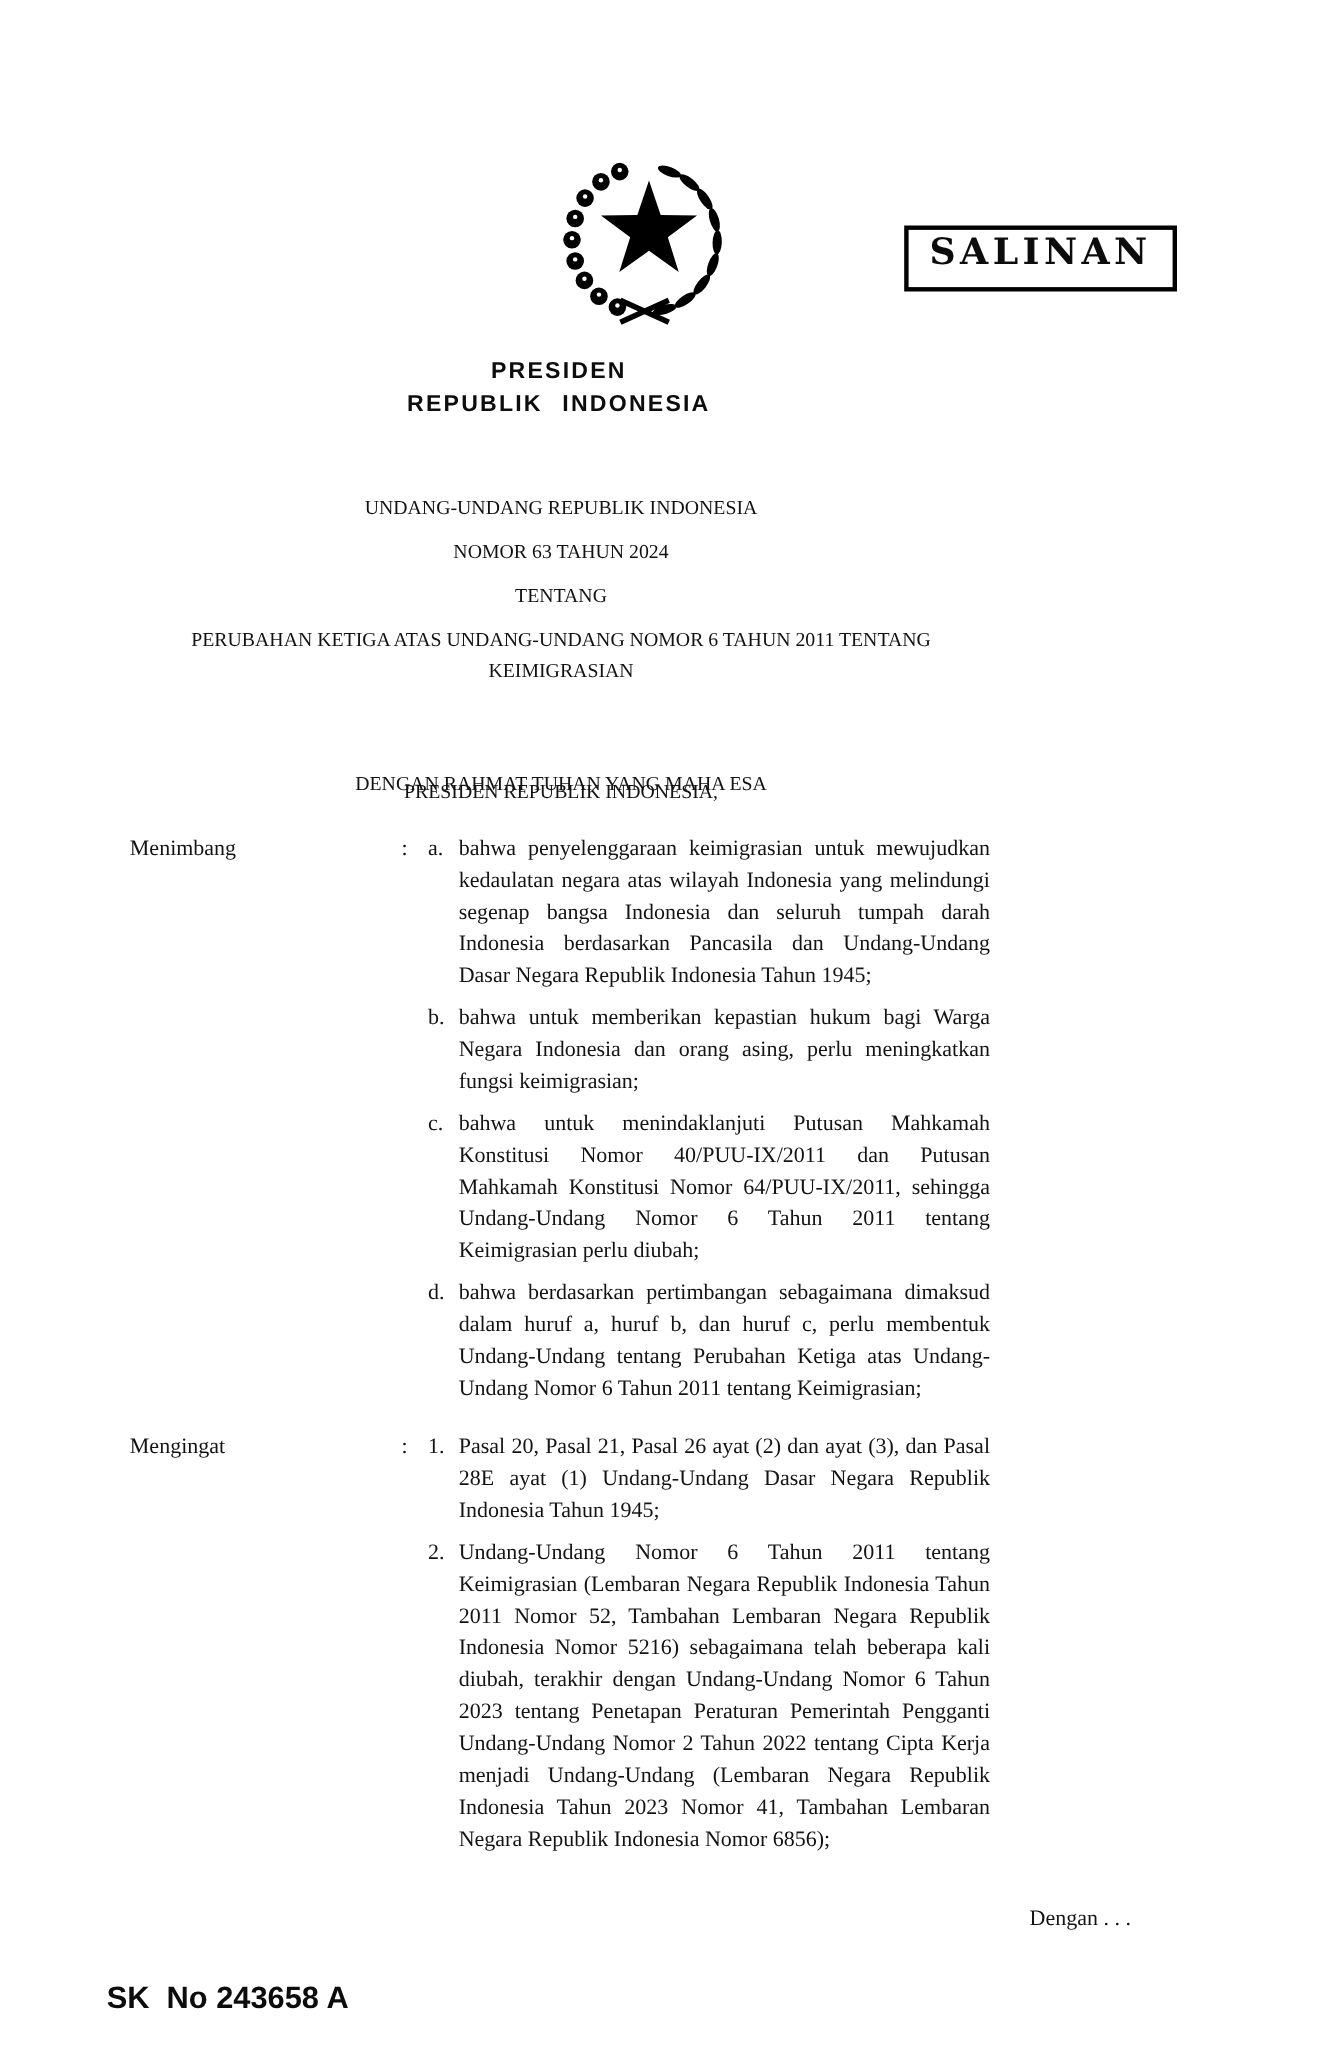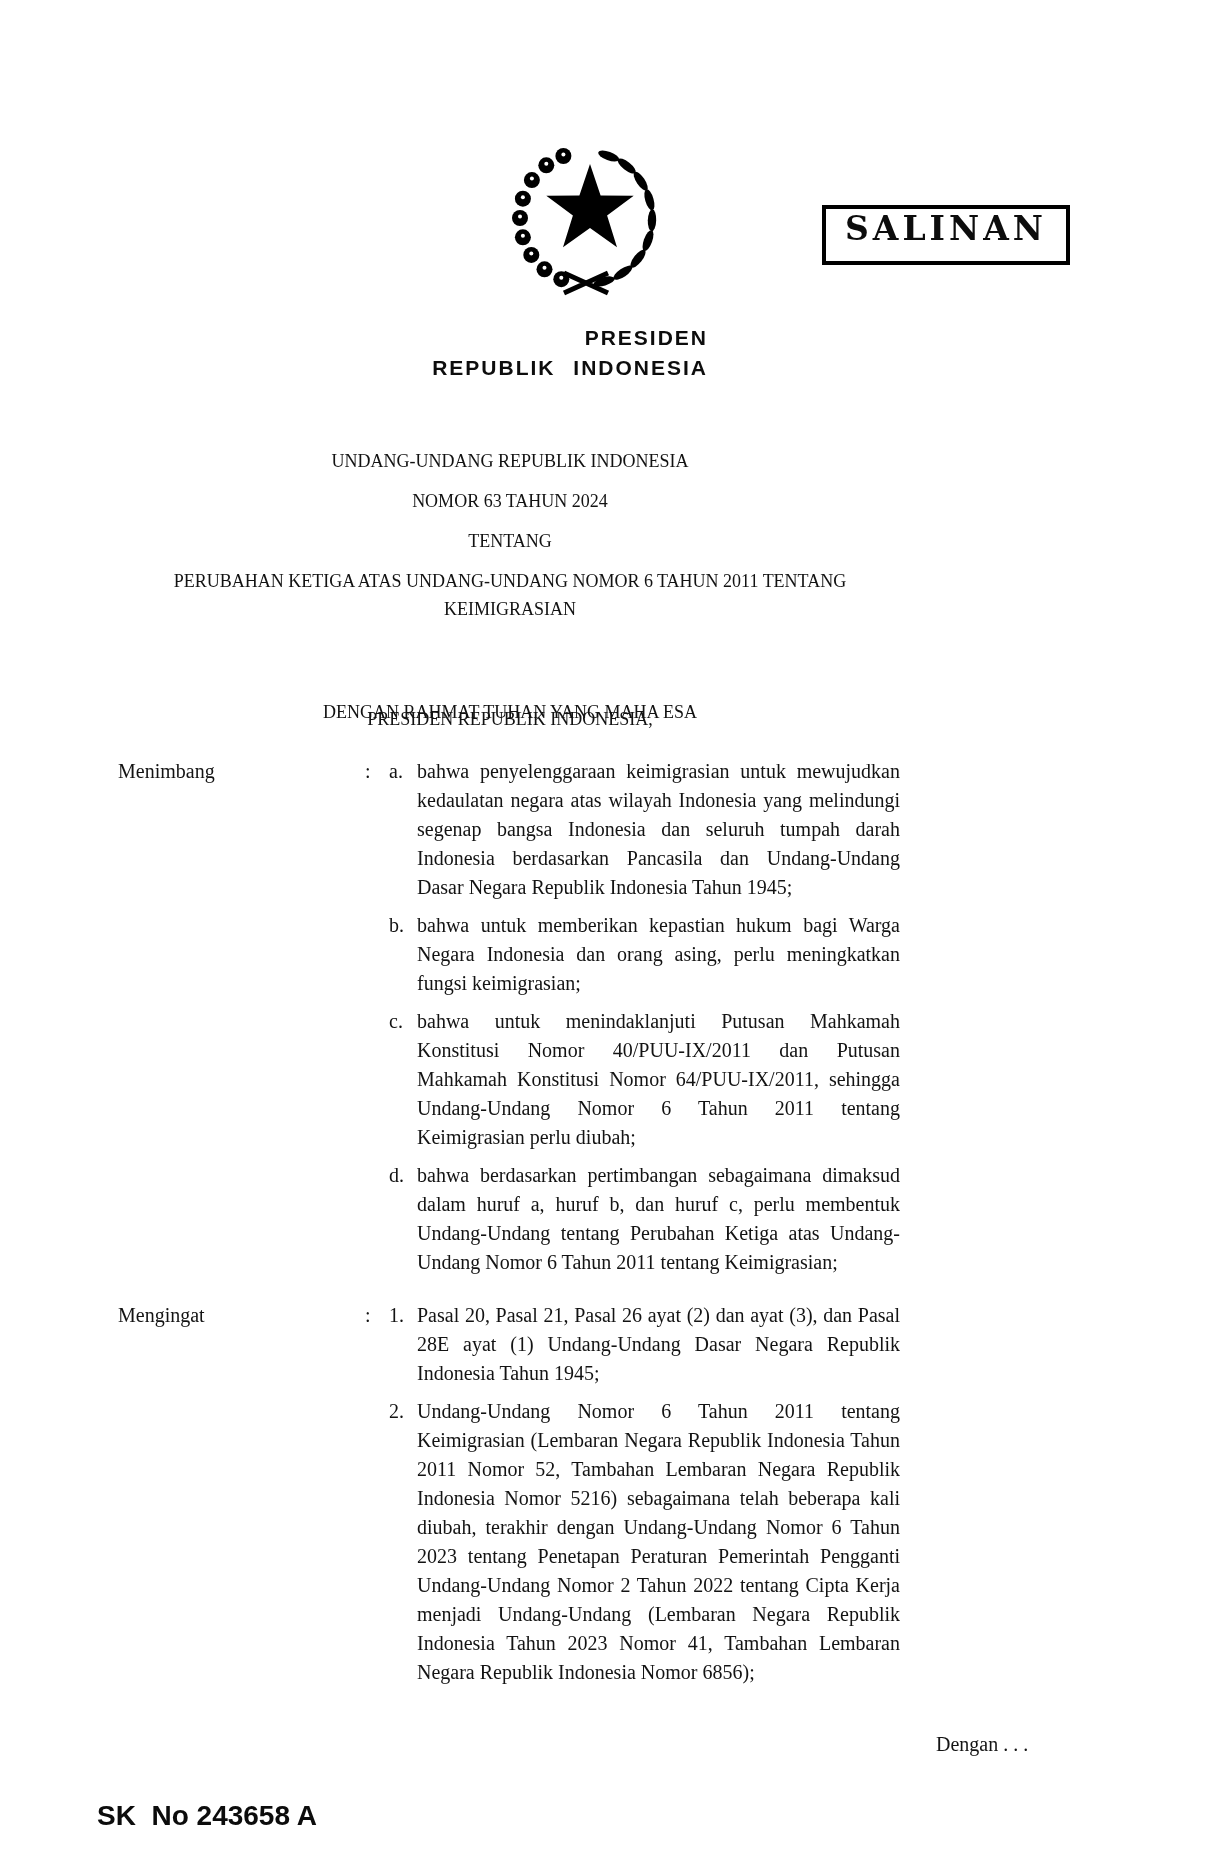--- a/index.html
+++ b/index.html
@@ -8,21 +8,21 @@
     font-family:"Liberation Serif", serif; color:#141414; overflow:hidden;
   }
   .emblem { position:absolute; left:502px; top:134px; }
   .stamp {
     position:absolute; left:822px; top:205px; width:240px; height:52px;
     border:4px solid #000; display:flex; justify-content:center;
     font-family:"DejaVu Serif", serif; font-weight:bold; font-size:33px; letter-spacing:4px;
     color:#0c0c0c;
   }
   .letterhead {
-    position:absolute; left:308px; top:326px; width:400px; text-align:right;
+    position:absolute; left:308px; top:326px; width:400px; text-align:center;
     font-family:"Liberation Sans", sans-serif; font-weight:bold; color:#0d0d0d;
   }
   .lh1 { font-size:21px; letter-spacing:2px; }
   .lh2 { font-size:21px; letter-spacing:2px; word-spacing:10px; margin-top:6px; }
   .title-line {
     position:absolute; left:140px; width:740px; text-align:center;
     font-size:18px; line-height:28px; color:#121212;
   }
   .t1 { top:447px; }
   .t2 { top:487px; }

